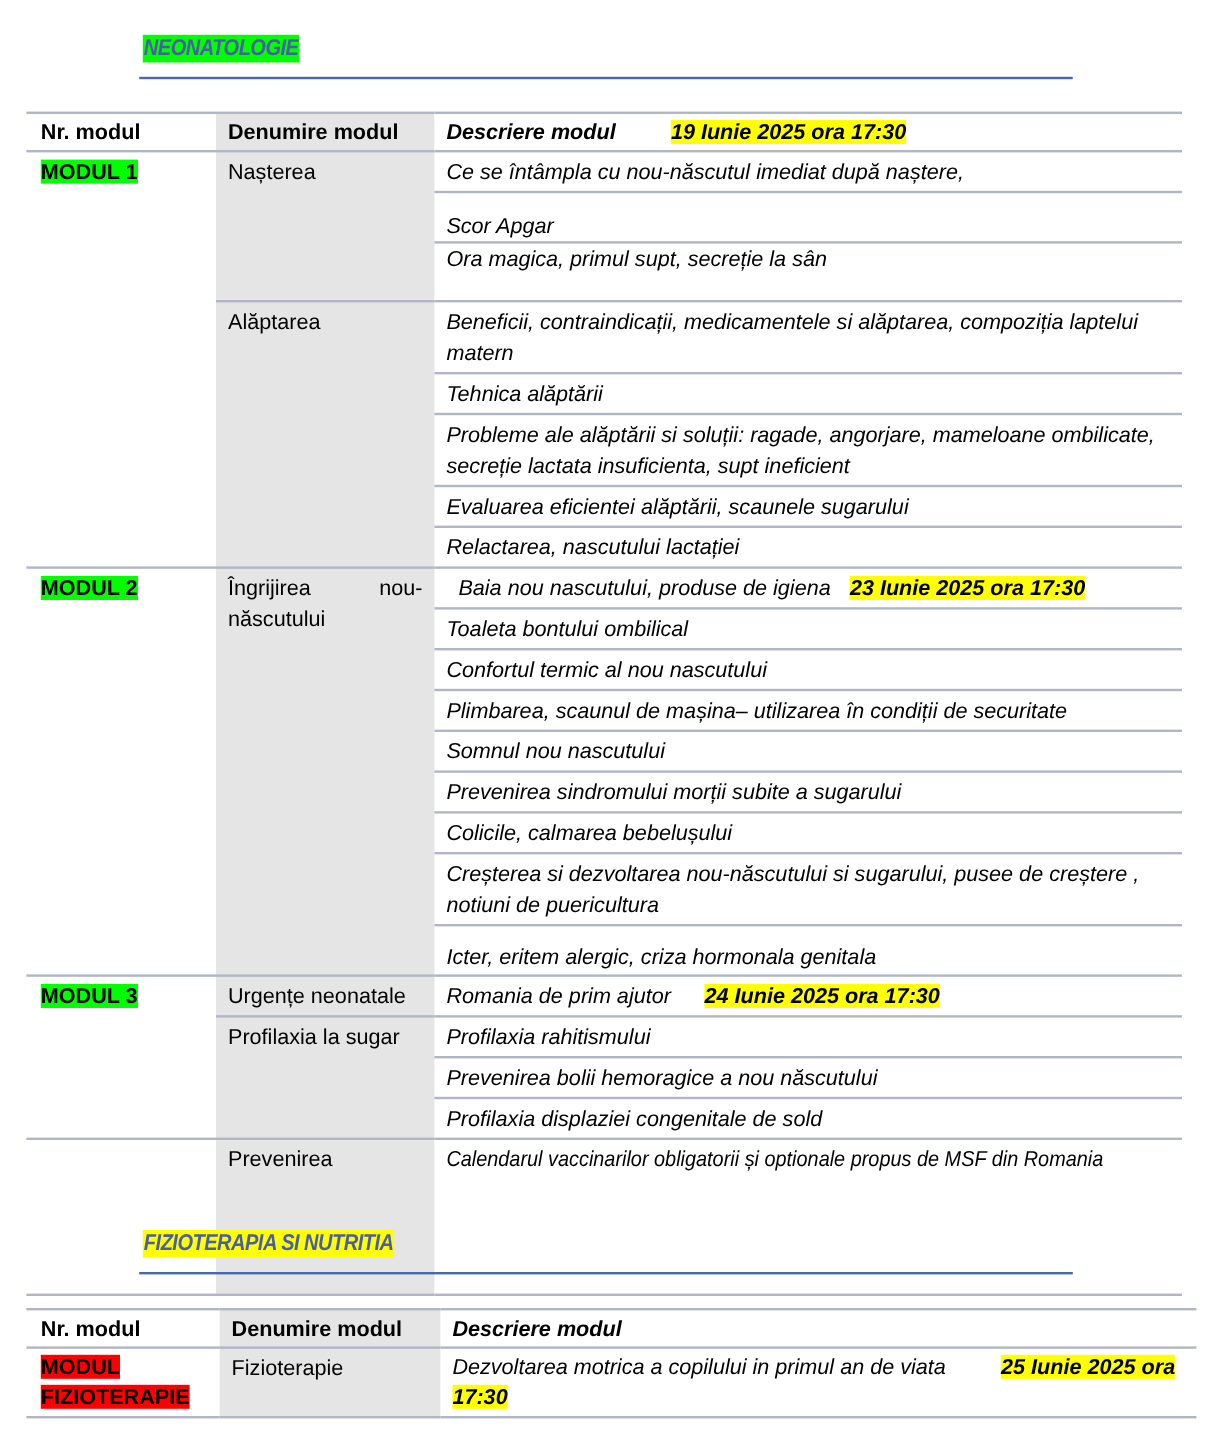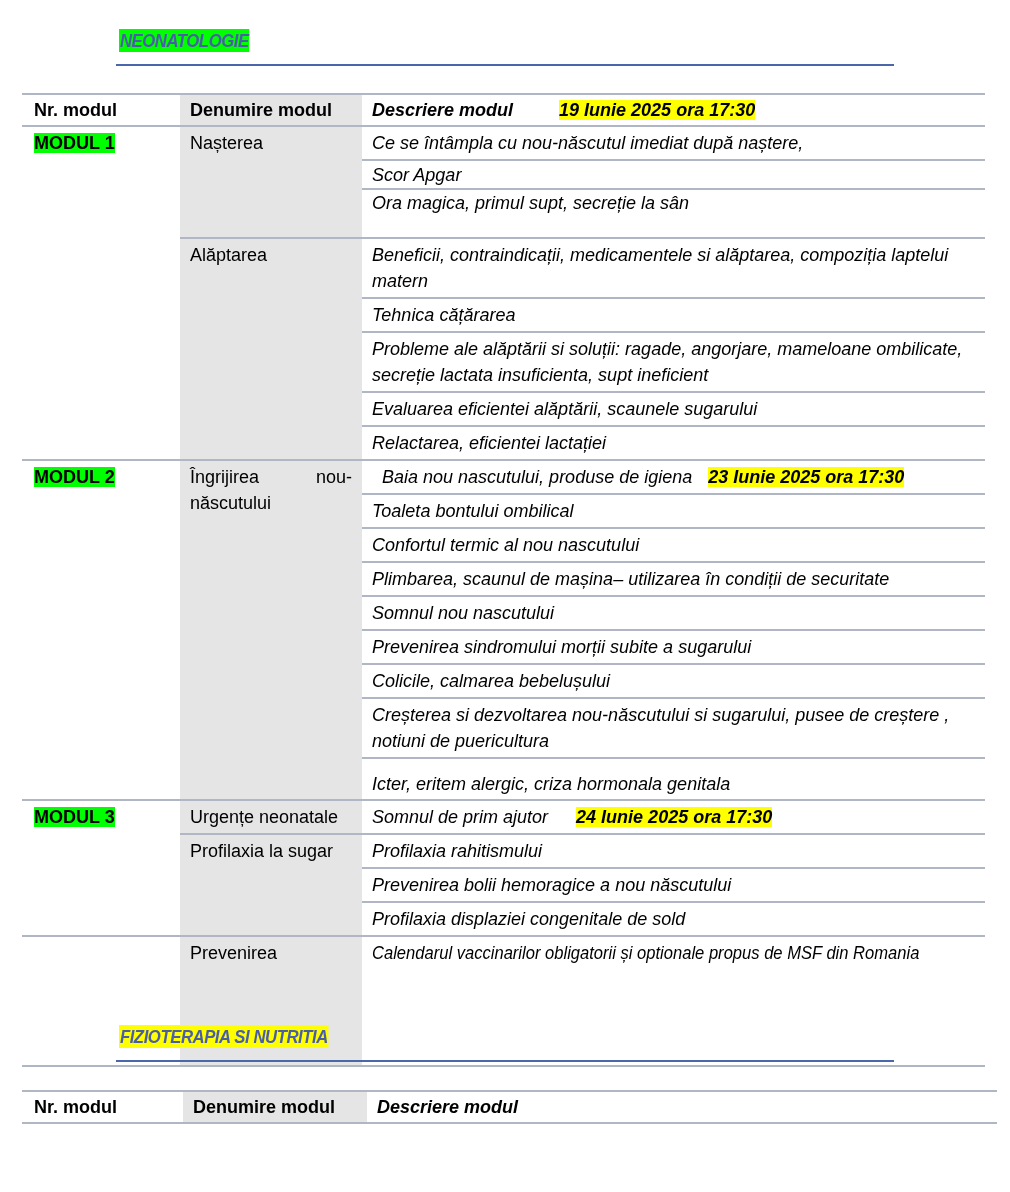--- a/index.html
+++ b/index.html
@@ -41,40 +41,40 @@
     <th class="col-name">Denumire modul</th>
     <th class="col-desc"><span>Descriere modul</span><span class="date-gap"></span><span class="hl-yellow">19 Iunie 2025 ora 17:30</span></th>
   </tr>
 
   <tr>
     <td class="col-nr" rowspan="8"><span class="hl-green">MODUL 1</span></td>
     <td class="col-name" rowspan="3">Nașterea</td>
     <td class="col-desc bline">Ce se întâmpla cu nou-născutul imediat după naștere,</td>
   </tr>
   <tr>
-    <td class="col-desc bline" style="padding-top:1px;padding-bottom:0">Scor Apgar</td>
+    <td class="col-desc bline" style="padding-top:14px;padding-bottom:0">Scor Apgar</td>
   </tr>
   <tr>
     <td class="col-desc" style="height:44px;padding-top:0">Ora magica, primul supt, secreție la sân</td>
   </tr>
   <tr class="tline">
     <td class="col-name" rowspan="5">Alăptarea</td>
     <td class="col-desc bline justify" style="line-height:26px">Beneficii, contraindicații, medicamentele si alăptarea, compoziția laptelui matern</td>
   </tr>
   <tr>
-    <td class="col-desc bline">Tehnica cățărarea</td>
+    <td class="col-desc bline">Tehnica alăptării</td>
   </tr>
   <tr>
     <td class="col-desc bline justify">Probleme ale alăptării si soluții: ragade, angorjare, mameloane ombilicate, secreție lactata insuficienta, supt ineficient</td>
   </tr>
   <tr>
     <td class="col-desc bline">Evaluarea eficientei alăptării, scaunele sugarului</td>
   </tr>
   <tr>
-    <td class="col-desc">Relactarea, eficientei lactației</td>
+    <td class="col-desc">Relactarea, nascutului lactației</td>
   </tr>
 
   <tr class="tline">
     <td class="col-nr" rowspan="9"><span class="hl-green">MODUL 2</span></td>
     <td class="col-name justify" rowspan="9" style="text-align:justify;text-align-last:auto;">
           <span style="display:block;text-align-last:justify">Îngrijirea&nbsp;nou-</span>
           <span style="display:block">născutului</span>
         </td>
     <td class="col-desc bline" style="padding-left:20px"><span>Baia nou nascutului, produse de igiena</span><span class="date-gap-s"></span><span class="hl-yellow">23 Iunie 2025 ora 17:30</span></td>
   </tr>
@@ -99,21 +99,21 @@
   <tr>
         <td class="col-desc bline justify">Creșterea si dezvoltarea nou-născutului si sugarului, pusee de creștere , notiuni de puericultura</td>
       </tr>
   <tr>
         <td class="col-desc" style="padding-top:12px;padding-bottom:2px">Icter, eritem alergic, criza hormonala genitala</td>
       </tr>
 
   <tr class="tline">
     <td class="col-nr" rowspan="4"><span class="hl-green">MODUL 3</span></td>
     <td class="col-name">Urgențe neonatale</td>
-    <td class="col-desc bline"><span>Somnul de prim ajutor</span><span class="date-gap-m"></span><span class="hl-yellow">24 Iunie 2025 ora 17:30</span></td>
+    <td class="col-desc bline"><span>Romania de prim ajutor</span><span class="date-gap-m"></span><span class="hl-yellow">24 Iunie 2025 ora 17:30</span></td>
   </tr>
   <tr>
     <td class="col-name tline" rowspan="3">Profilaxia la sugar</td>
     <td class="col-desc bline">Profilaxia rahitismului</td>
   </tr>
   <tr>
         <td class="col-desc bline">Prevenirea bolii hemoragice a nou născutului</td>
       </tr>
   <tr>
         <td class="col-desc">Profilaxia displaziei congenitale de sold</td>
@@ -134,14 +134,19 @@
       <col style="width:161px">
       <col style="width:184px">
       <col>
     </colgroup>
   <tbody>
       <tr class="tline bline">
     <th class="col-nr">Nr. modul</th>
     <th class="col-name">Denumire modul</th>
     <th class="col-desc">Descriere modul</th>
   </tr>
+  <tr class="bline">
+    <td class="col-nr" style="line-height:25px"><span class="hl-red">MODUL</span><br><span class="hl-red">FIZIOTERAPIE</span></td>
+    <td class="col-name">Fizioterapie</td>
+    <td class="col-desc" style="line-height:25px"><span>Dezvoltarea motrica a copilului in primul an de viata</span><span class="date-gap"></span><span class="hl-yellow">25 Iunie 2025 ora</span><br><span class="hl-yellow">17:30</span></td>
+  </tr>
 </tbody>
   </table>
 
 </body></html>

